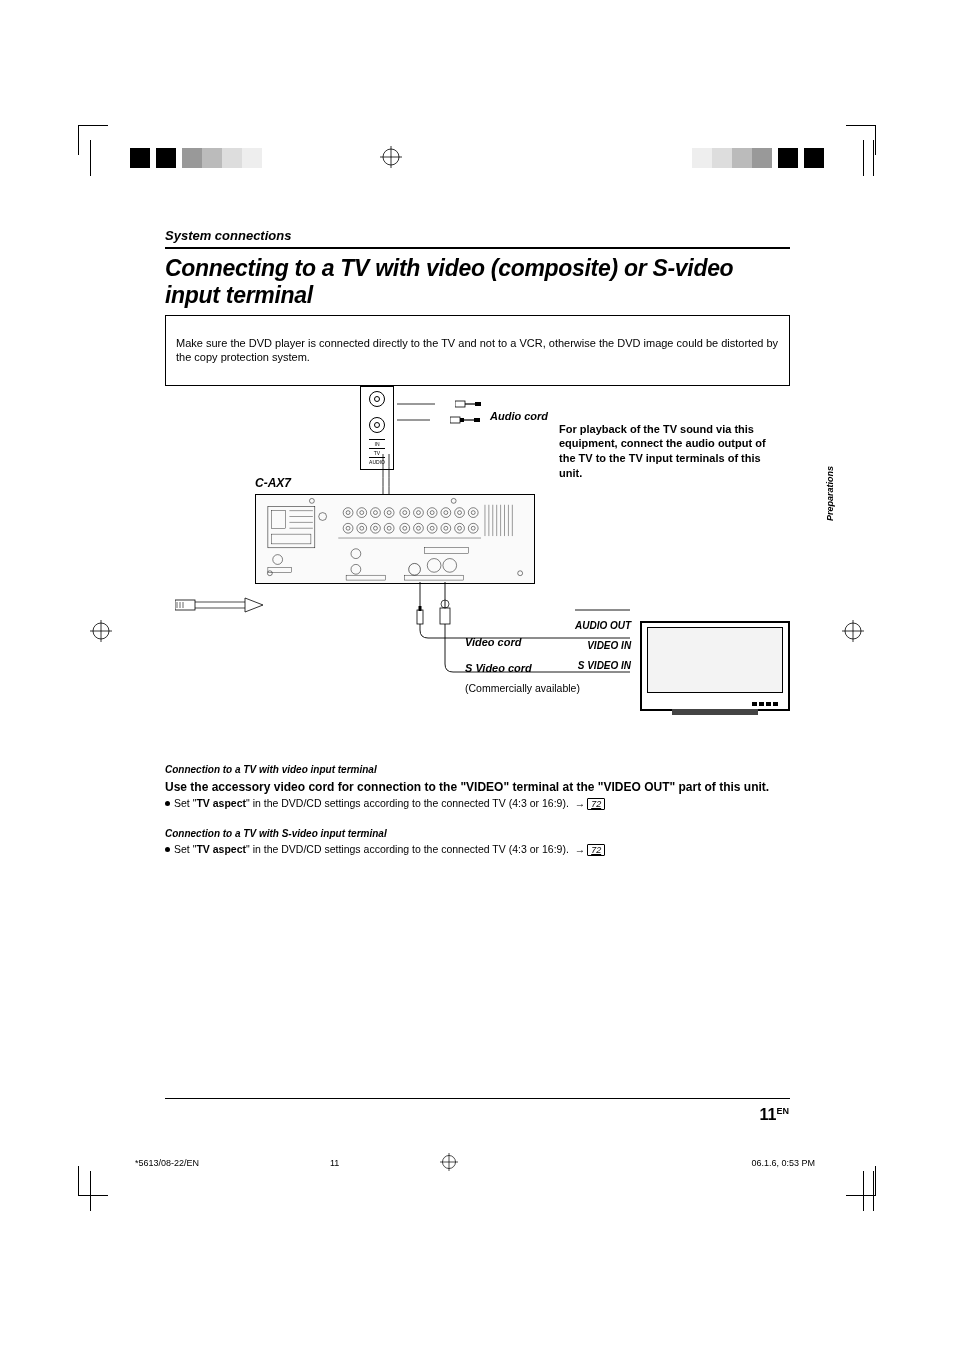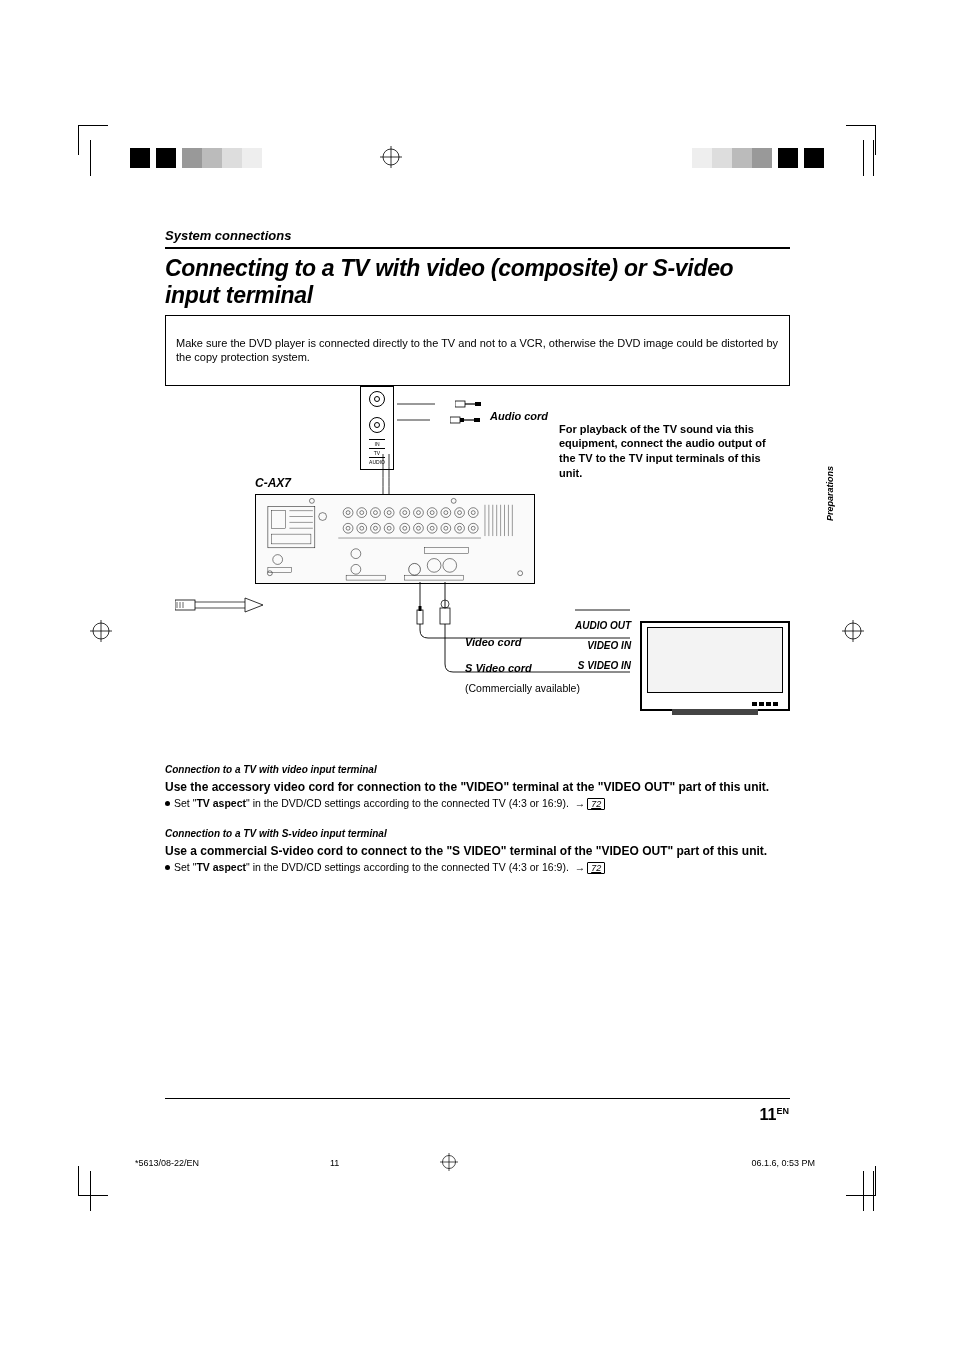--- a/index.html
+++ b/index.html
@@ -322,21 +322,20 @@
   </div>
 
   <div class="sect-h">Connection to a TV with video input terminal</div>
   <div class="para-b">Use the accessory video cord for connection to the "VIDEO" terminal at the "VIDEO OUT" part of this unit.</div>
   <div class="bullet-line">
     <span class="dot"></span><span>Set "</span><b>TV aspect</b><span>" in the DVD/CD settings according to the connected TV (4:3 or 16:9).</span>
     &nbsp;<span style="font-weight:bold;">→</span><span class="pg-ref">72</span>
   </div>
 
   <div class="sect-h">Connection to a TV with S-video input terminal</div>
-  <div class="para-b">Use a commercial S-video cord to connect to the "S VIDEO" terminal of the "VIDEO OUT" part of this unit.</div>
   <div class="bullet-line">
     <span class="dot"></span><span>Set "</span><b>TV aspect</b><span>" in the DVD/CD settings according to the connected TV (4:3 or 16:9).</span>
     &nbsp;<span style="font-weight:bold;">→</span><span class="pg-ref">72</span>
   </div>
 </div>
 
 <div class="hr-foot"></div>
 <div class="page-num">
   <span>11</span><sup>EN</sup>
 </div>

